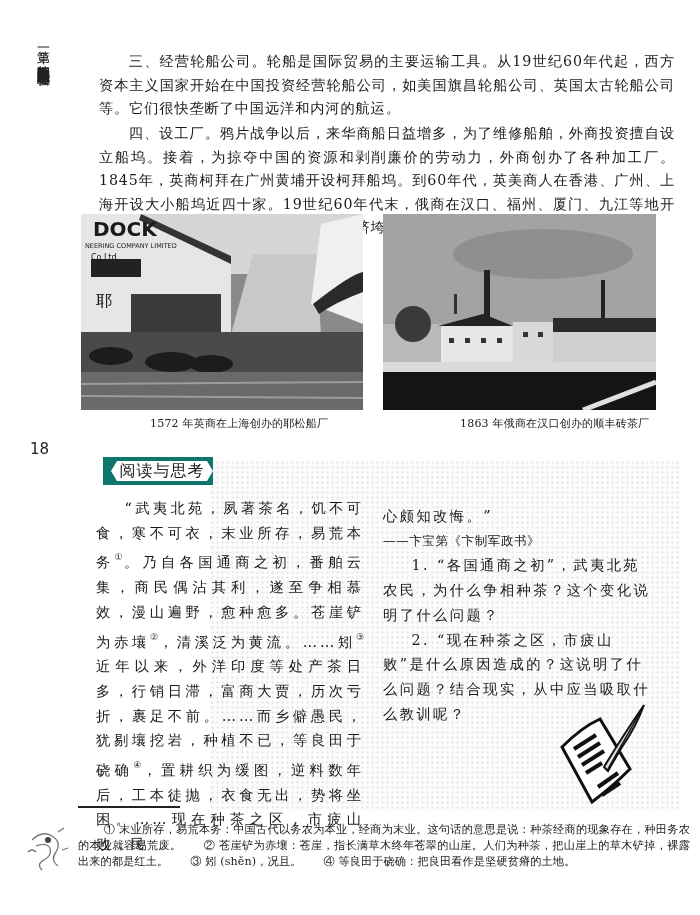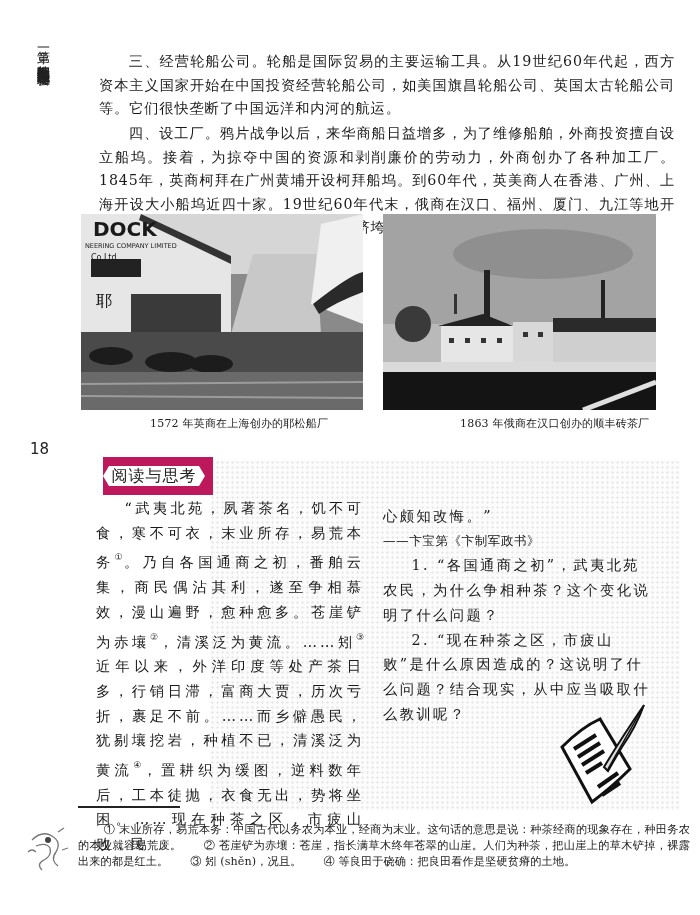--- a/index.html
+++ b/index.html
@@ -38,22 +38,22 @@
   #caption-right { left:460px; }
 
   .read-band {
     position:absolute; left:210px; top:460px; width:470px; height:350px;
     background:
       radial-gradient(#e4e4e4 1px, transparent 1.3px) 0 0/5px 5px,
       #fbfbfb;
     opacity:0.75;
   }
   .read-badge {
-    position:absolute; left:103px; top:457px; height:38px; width:110px;
-    background:#be185d; display:flex; align-items:center; justify-content:flex-start;
+    position:absolute; left:103px; top:457px; height:28px; width:110px;
+    background:#0f766e; display:flex; align-items:center; justify-content:flex-end;
   }
   .read-badge .inner {
     background:#fff; height:20px; width:102px; display:flex; align-items:center; justify-content:center;
     clip-path:polygon(6px 0, calc(100% - 6px) 0, 100% 50%, calc(100% - 6px) 100%, 6px 100%, 0 50%);
     font-family:"DejaVu Sans","Liberation Sans",sans-serif; font-size:16px; color:#222; letter-spacing:1px;
   }
   .quote {
     position:absolute; left:96px; top:496px; width:268px;
     font-size:14.3px; line-height:24.7px; letter-spacing:3px; text-align:justify;
   }
@@ -146,21 +146,21 @@
   </svg>
 </div>
 <div class="caption" id="caption-right">1863 年俄商在汉口创办的顺丰砖茶厂</div>
 
 <div class="read-band"></div>
 <div class="read-badge">
     <div class="inner">阅读与思考</div>
   </div>
 
 <div class="quote">
-  <p><span>“武夷北苑，夙著茶名，饥不可食，寒不可衣，末业所存，易荒本务</span><sup class="fn">①</sup><span>。乃自各国通商之初，番舶云集，商民偶沾其利，遂至争相慕效，漫山遍野，愈种愈多。苍崖铲为赤壤</span><sup class="fn">②</sup><span>，清溪泛为黄流。……矧</span><sup class="fn">③</sup><span>近年以来，外洋印度等处产茶日多，行销日滞，富商大贾，历次亏折，裹足不前。……而乡僻愚民，犹剔壤挖岩，种植不已，清溪泛为黄流</span><sup class="fn">④</sup><span>，置耕织为缓图，逆料数年后，工本徒抛，衣食无出，势将坐困。……现在种茶之区，市疲山败，民</span></p>
+  <p><span>“武夷北苑，夙著茶名，饥不可食，寒不可衣，末业所存，易荒本务</span><sup class="fn">①</sup><span>。乃自各国通商之初，番舶云集，商民偶沾其利，遂至争相慕效，漫山遍野，愈种愈多。苍崖铲为赤壤</span><sup class="fn">②</sup><span>，清溪泛为黄流。……矧</span><sup class="fn">③</sup><span>近年以来，外洋印度等处产茶日多，行销日滞，富商大贾，历次亏折，裹足不前。……而乡僻愚民，犹剔壤挖岩，种植不已，等良田于硗确</span><sup class="fn">④</sup><span>，置耕织为缓图，逆料数年后，工本徒抛，衣食无出，势将坐困。……现在种茶之区，市疲山败，民</span></p>
 </div>
 
 <div class="right-col">
   <p>心颇知改悔。”</p>
   <p class="source">——卞宝第《卞制军政书》</p>
   <p class="indent">1. “各国通商之初”，武夷北苑农民，为什么争相种茶？这个变化说明了什么问题？</p>
   <p class="indent">2. “现在种茶之区，市疲山败”是什么原因造成的？这说明了什么问题？结合现实，从中应当吸取什么教训呢？</p>
 </div>
 
 <svg class="quill" viewBox="0 0 96 110">

